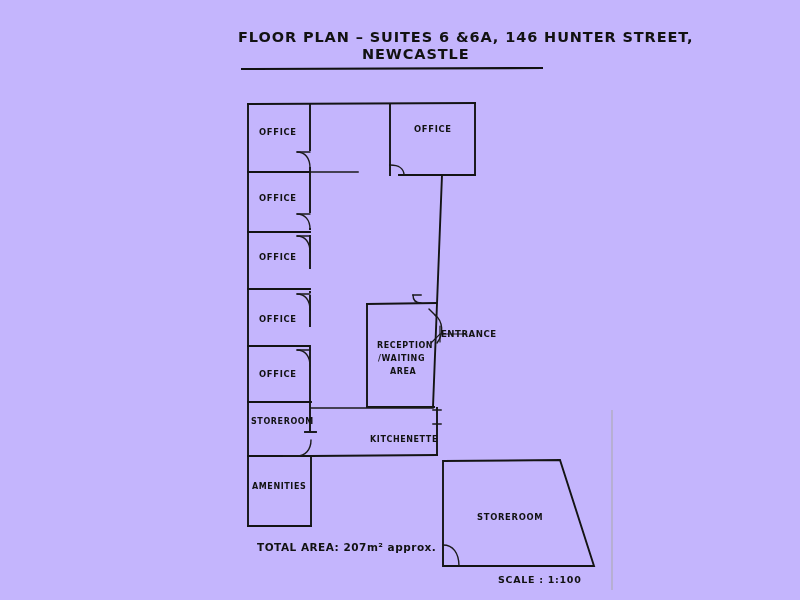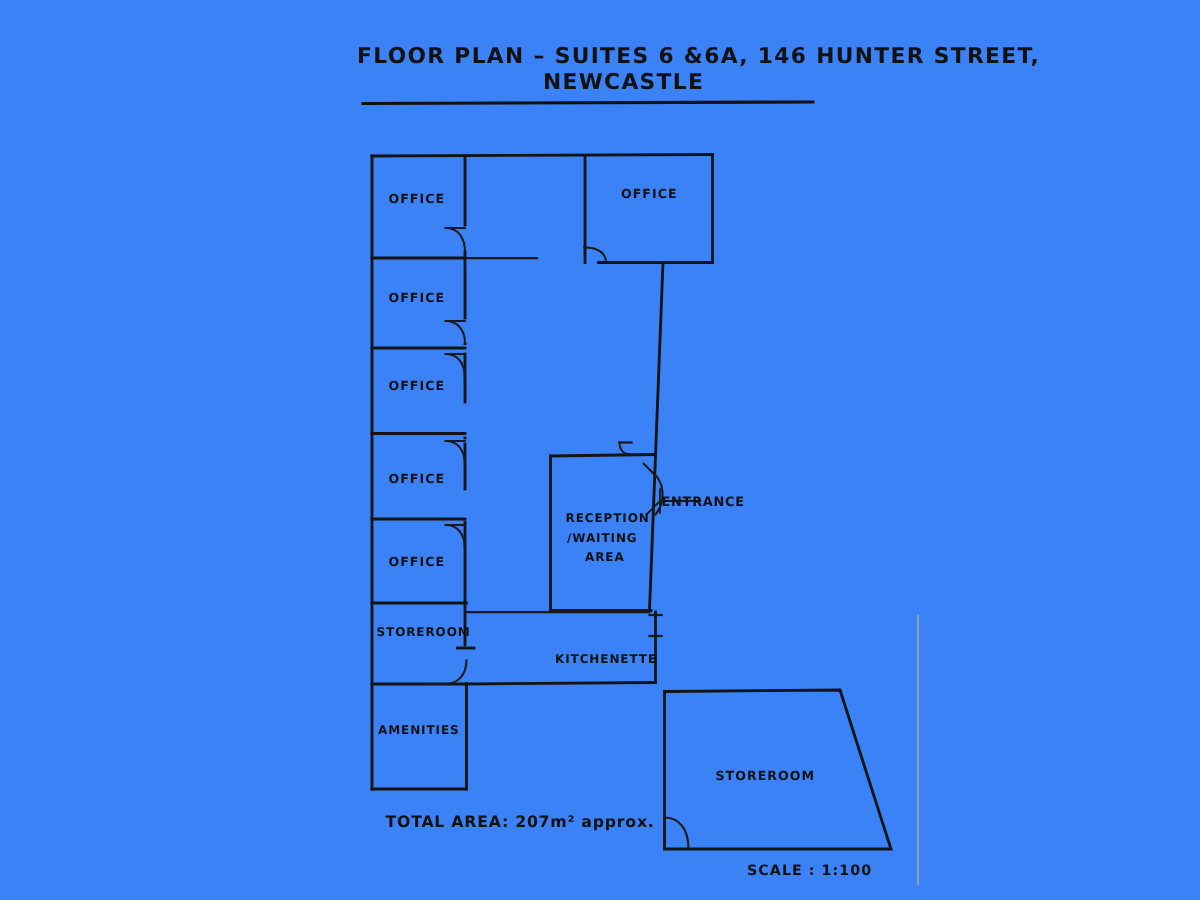--- a/index.html
+++ b/index.html
@@ -4,21 +4,21 @@
 <style>
   html, body {
     margin: 0;
     padding: 0;
     background: #ffffff;
   }
   #page {
     position: relative;
     width: 800px;
     height: 600px;
-    background: #3b82f6;
+    background: #c4b5fd;
     overflow: hidden;
     font-family: "DejaVu Sans", sans-serif;
   }
   #plan-svg {
     position: absolute;
     left: 0;
     top: 0;
     width: 800px;
     height: 600px;
   }

